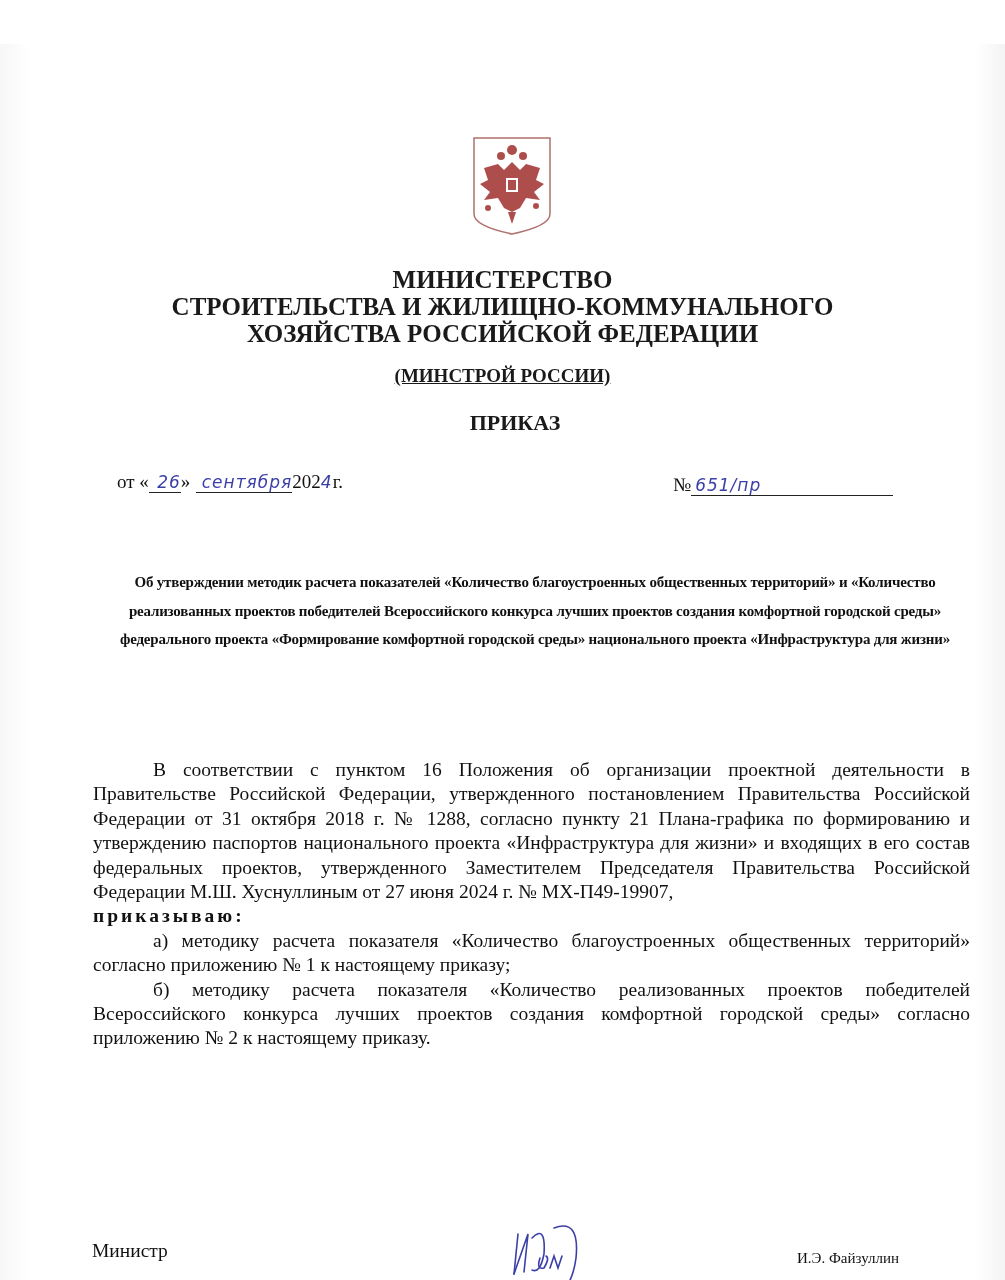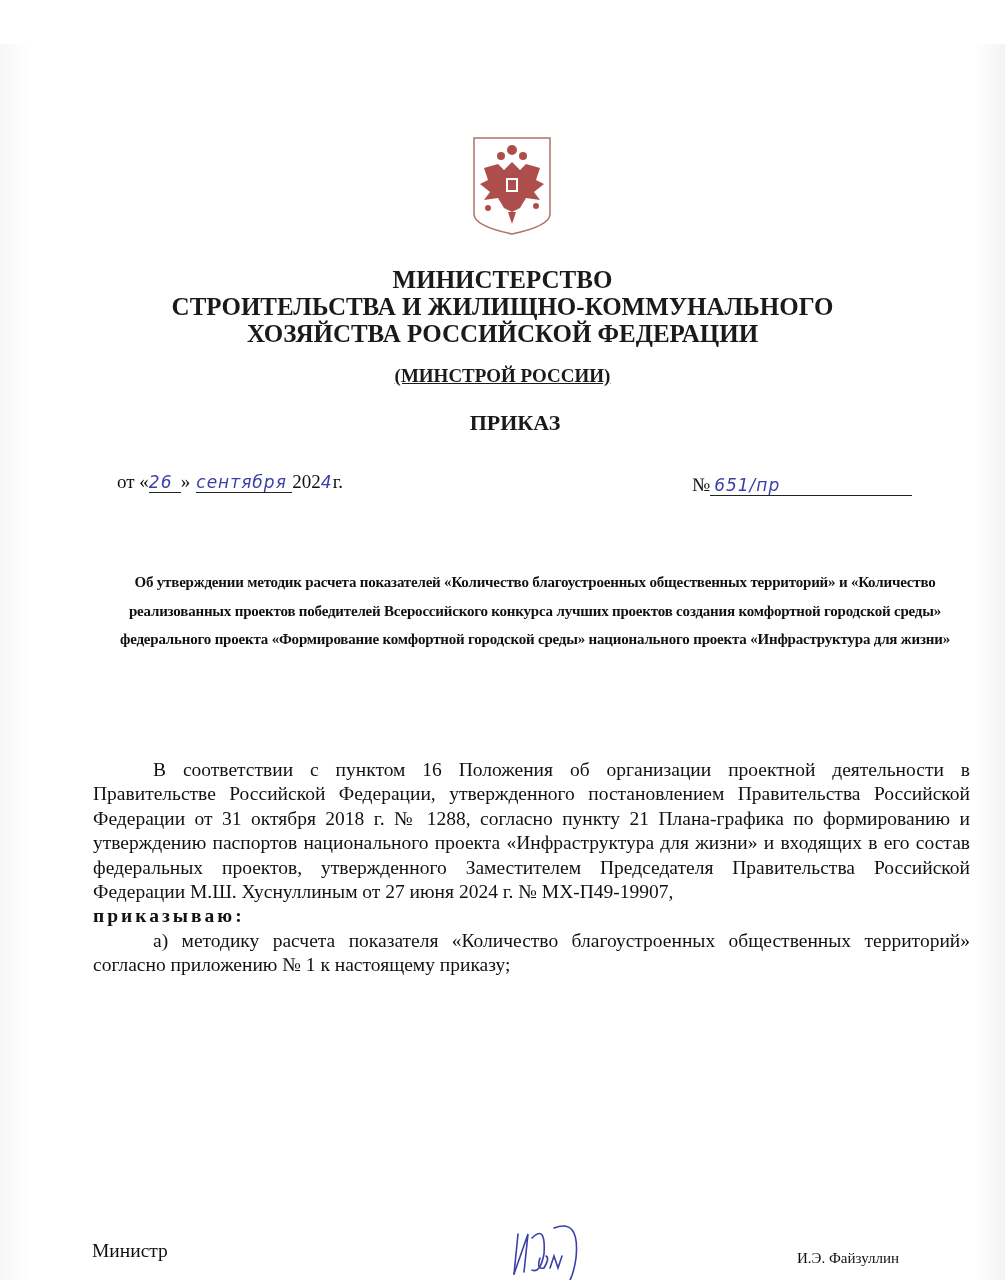--- a/index.html
+++ b/index.html
@@ -49,28 +49,28 @@
     .handwriting {
       font-family: "DejaVu Sans", sans-serif;
       font-style: italic;
       color: #3b3fa8;
       font-size: 17px;
       letter-spacing: 1px;
     }
     .underline-slot {
       display: inline-block;
       border-bottom: 1.5px solid #222;
-      text-align: left;
+      text-align: right;
       line-height: 20px;
     }
     .slot-day { width: 32px; }
     .slot-month { width: 96px; margin-left: 6px; }
     .number-line {
       position: absolute;
-      left: 692px; top: 430px;
+      left: 673px; top: 430px;
       font-size: 19px;
       white-space: nowrap;
     }
     .slot-number { width: 198px; text-align: left; padding-left: 4px; }
 
     .city {
       position: absolute;
       left: 0; right: 0;
       top: 484px;
       text-align: center;
@@ -158,20 +158,21 @@
     <span>№</span><span class="underline-slot slot-number handwriting">651/пр</span>
   </div>
 
 
   <div class="title">Об утверждении методик расчета показателей «Количество благоустроенных общественных территорий» и «Количество реализованных проектов победителей Всероссийского конкурса лучших проектов создания комфортной городской среды» федерального проекта «Формирование комфортной городской среды» национального проекта «Инфраструктура для жизни»</div>
 
   <div class="body-text">
     <p><span>В соответствии с пунктом 16 Положения об организации проектной деятельности в Правительстве Российской Федерации, утвержденного постановлением Правительства Российской Федерации от 31 октября 2018 г. № 1288, согласно пункту 21 Плана-графика по формированию и утверждению паспортов национального проекта «Инфраструктура для жизни» и входящих в его состав федеральных проектов, утвержденного Заместителем Председателя Правительства Российской Федерации М.Ш. Хуснуллиным от 27 июня 2024 г. № МХ-П49-19907,</span></p>
     <p class="no-indent"><span class="spaced">приказываю:</span></p>
     <p>а) методику расчета показателя «Количество благоустроенных общественных территорий» согласно приложению № 1 к настоящему приказу;</p>
+    <p>б) методику расчета показателя «Количество реализованных проектов победителей Всероссийского конкурса лучших проектов создания комфортной городской среды» согласно приложению № 2 к настоящему приказу.</p>
   </div>
 
   <div class="sig-title">Министр</div>
 
   <svg class="signature" viewBox="0 0 80 90">
     <g fill="none" stroke="#3b3fa8" stroke-width="1.6" stroke-linecap="round">
       <path d="M8 20 L4 60"></path>
       <path d="M4 60 L18 20 L14 58"></path>
       <path d="M22 24 Q36 10 34 40 Q30 60 22 56"></path>
       <path d="M30 44 Q26 56 34 54 Q40 44 36 42"></path>

